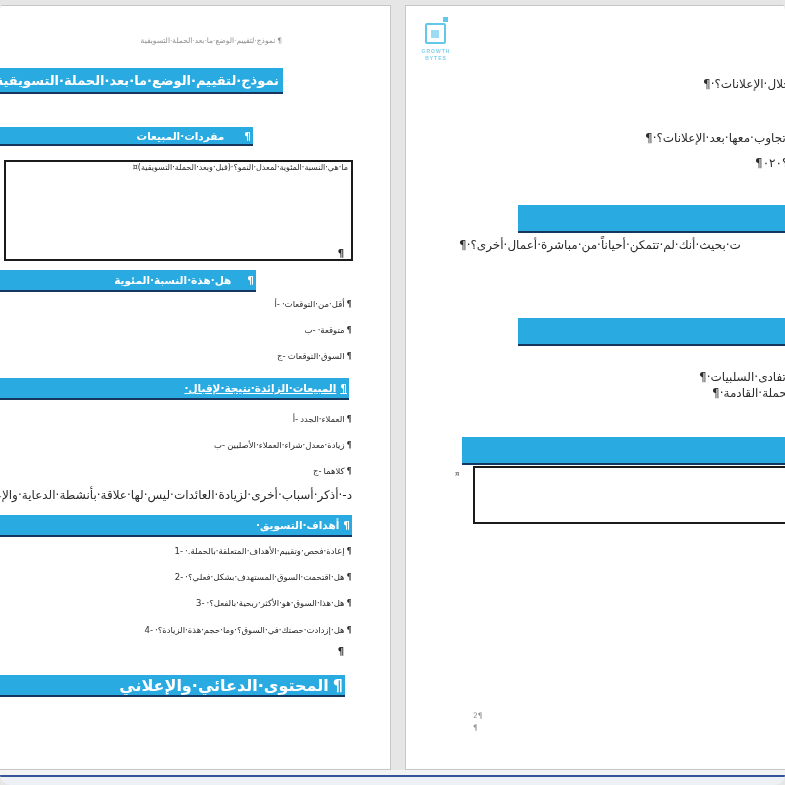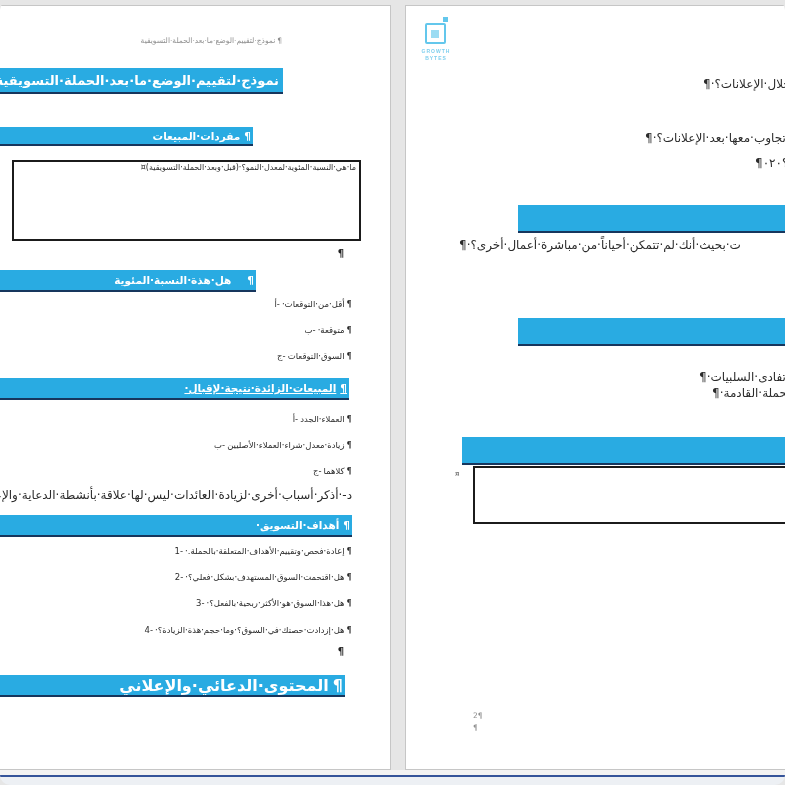--- a/index.html
+++ b/index.html
@@ -58,26 +58,26 @@
 
   <div class="line graytext" style="right:503px;top:36px;font-size:7.5px;color:#8f8f8f;">
     <span class="body">نموذج·لتقييم·الوضع·ما·بعد·الحملة·التسويقية</span>
     <span class="mark" style="color:#8f8f8f;">¶</span>
   </div>
 
   <div class="cyanbar" style="left:0;top:68px;width:283px;height:26px;">
     <span class="bartext" style="font-size:13px;">نموذج·لتقييم·الوضع·ما·بعد·الحملة·التسويقية¶</span>
   </div>
 
-  <div class="cyanbar" style="left:0;top:127px;width:253px;height:19px;font-size:10.5px;">
+  <div class="cyanbar" style="left:0;top:127px;width:253px;height:19px;font-size:10.5px;gap:16px;">
     <span class="bartext">مفردات·المبيعات</span>
     <span class="barmark">¶</span>
   </div>
 
-  <div class="docbox" style="left:12px;top:160px;width:349px;height:81px;">
+  <div class="docbox" style="left:4px;top:160px;width:349px;height:101px;">
     <span class="boxline">ما·هي·النسبة·المئوية·لمعدل·النمو؟·(قبل·وبعد·الحملة·التسويقية)¤</span>
   </div>
   <span class="pilcrow" style="right:441px;top:248px;">¶</span>
 
   <div class="cyanbar" style="left:0;top:270px;width:256px;height:22px;font-size:10.5px;gap:12px;">
     <span class="bartext">هل·هذة·النسبة·المئوية</span>
     <span class="barmark">¶</span>
   </div>
   <div class="line" style="right:433px;top:299px;">
     <span class="marker">أ-</span>

